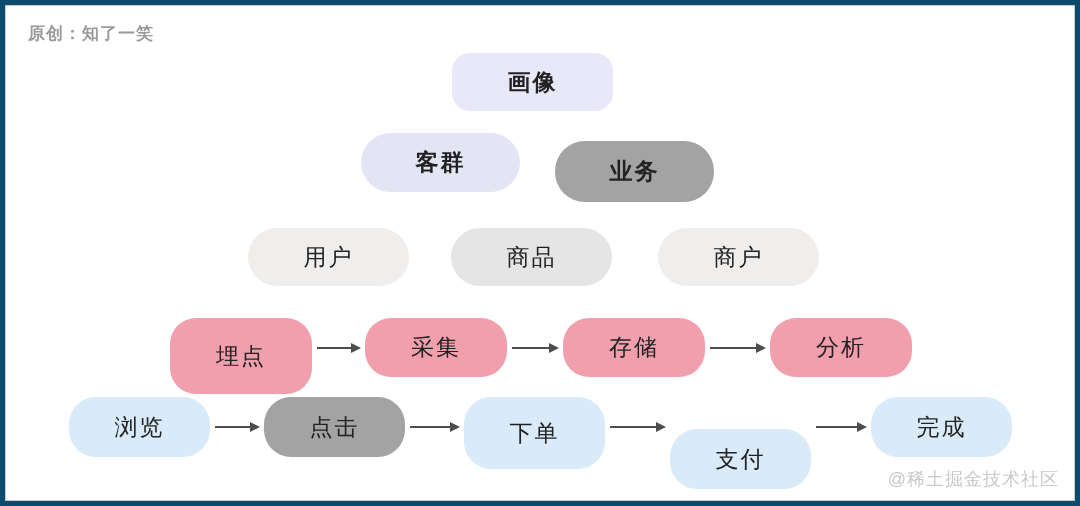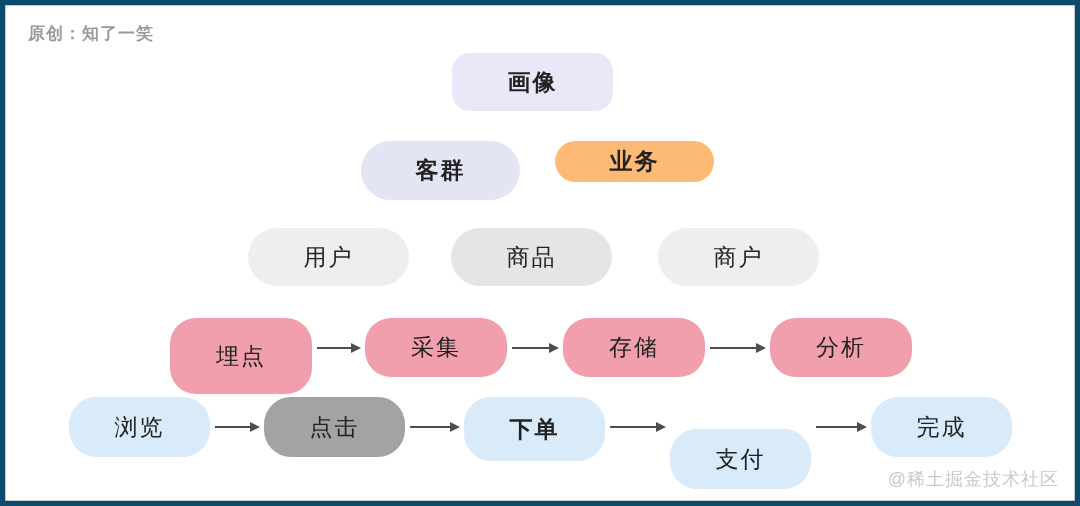--- a/index.html
+++ b/index.html
@@ -40,22 +40,22 @@
     border-bottom:5px solid transparent;
   }
 </style>
 </head>
 <body>
 
 <div id="canvas">
   <div class="credit">原创：知了一笑</div>
   <div id="diagram">
       <div class="pill" style="left: 447px; top: 48px; width: 161px; height: 58px; border-radius: 18px; background: rgb(233, 232, 248); font-weight: 700;">画像</div>
-      <div class="pill" style="left: 356px; top: 136px; width: 159px; height: 59px; border-radius: 30px; background: rgb(227, 229, 245); font-weight: 700;">客群</div>
-      <div class="pill" style="left: 550px; top: 136px; width: 159px; height: 41px; border-radius: 30px; background: #fdba74; font-weight: 700;">业务</div>
+      <div class="pill" style="left: 356px; top: 128px; width: 159px; height: 59px; border-radius: 30px; background: rgb(227, 229, 245); font-weight: 700;">客群</div>
+      <div class="pill" style="left: 550px; top: 136px; width: 159px; height: 61px; border-radius: 30px; background: #a3a3a3; font-weight: 700;">业务</div>
       <div class="pill" style="left: 243px; top: 223px; width: 161px; height: 58px; border-radius: 29px; background: rgb(239, 238, 236); font-weight: 500;">用户</div>
       <div class="pill" style="left: 446px; top: 223px; width: 161px; height: 58px; border-radius: 29px; background: #e5e5e5; font-weight: 500;">商品</div>
       <div class="pill" style="left: 653px; top: 223px; width: 161px; height: 58px; border-radius: 29px; background: rgb(239, 238, 236); font-weight: 500;">商户</div>
       <div class="pill" style="left: 165px; top: 313px; width: 142px; height: 76px; border-radius: 26px; background: rgb(241, 159, 173); font-weight: 500;">埋点</div>
       <div class="arrow" style="left: 311px; width: 45px; top: 336.5px;">
         <div class="arrow-line"></div>
         <div class="arrow-head"></div>
       </div>
       <div class="pill" style="left: 360px; top: 313px; width: 142px; height: 59px; border-radius: 26px; background: rgb(241, 159, 173); font-weight: 500;">采集</div>
       <div class="arrow" style="left: 506px; width: 48px; top: 336.5px;">
@@ -71,21 +71,21 @@
       <div class="pill" style="left: 64px; top: 392px; width: 141px; height: 60px; border-radius: 27px; background: rgb(217, 234, 248); font-weight: 500;">浏览</div>
       <div class="arrow" style="left: 209px; width: 46px; top: 416px;">
         <div class="arrow-line"></div>
         <div class="arrow-head"></div>
       </div>
       <div class="pill" style="left: 259px; top: 392px; width: 141px; height: 60px; border-radius: 27px; background: #a3a3a3; font-weight: 500;">点击</div>
       <div class="arrow" style="left: 404px; width: 51px; top: 416px;">
         <div class="arrow-line"></div>
         <div class="arrow-head"></div>
       </div>
-      <div class="pill" style="left: 459px; top: 392px; width: 141px; height: 64px; border-radius: 27px; background: rgb(217, 234, 248); font-weight: 700;">下单</div>
+      <div class="pill" style="left: 459px; top: 392px; width: 141px; height: 72px; border-radius: 27px; background: rgb(217, 234, 248); font-weight: 400;">下单</div>
       <div class="arrow" style="left: 604px; width: 57px; top: 416px;">
         <div class="arrow-line"></div>
         <div class="arrow-head"></div>
       </div>
       <div class="pill" style="left: 665px; top: 392px; width: 141px; height: 60px; border-radius: 27px; background: rgb(217, 234, 248); font-weight: 500; margin-top: 32px;">支付</div>
       <div class="arrow" style="left: 810px; width: 52px; top: 416px;">
         <div class="arrow-line"></div>
         <div class="arrow-head"></div>
       </div>
       <div class="pill" style="left: 866px; top: 392px; width: 141px; height: 60px; border-radius: 27px; background: rgb(217, 234, 248); font-weight: 500;">完成</div>

